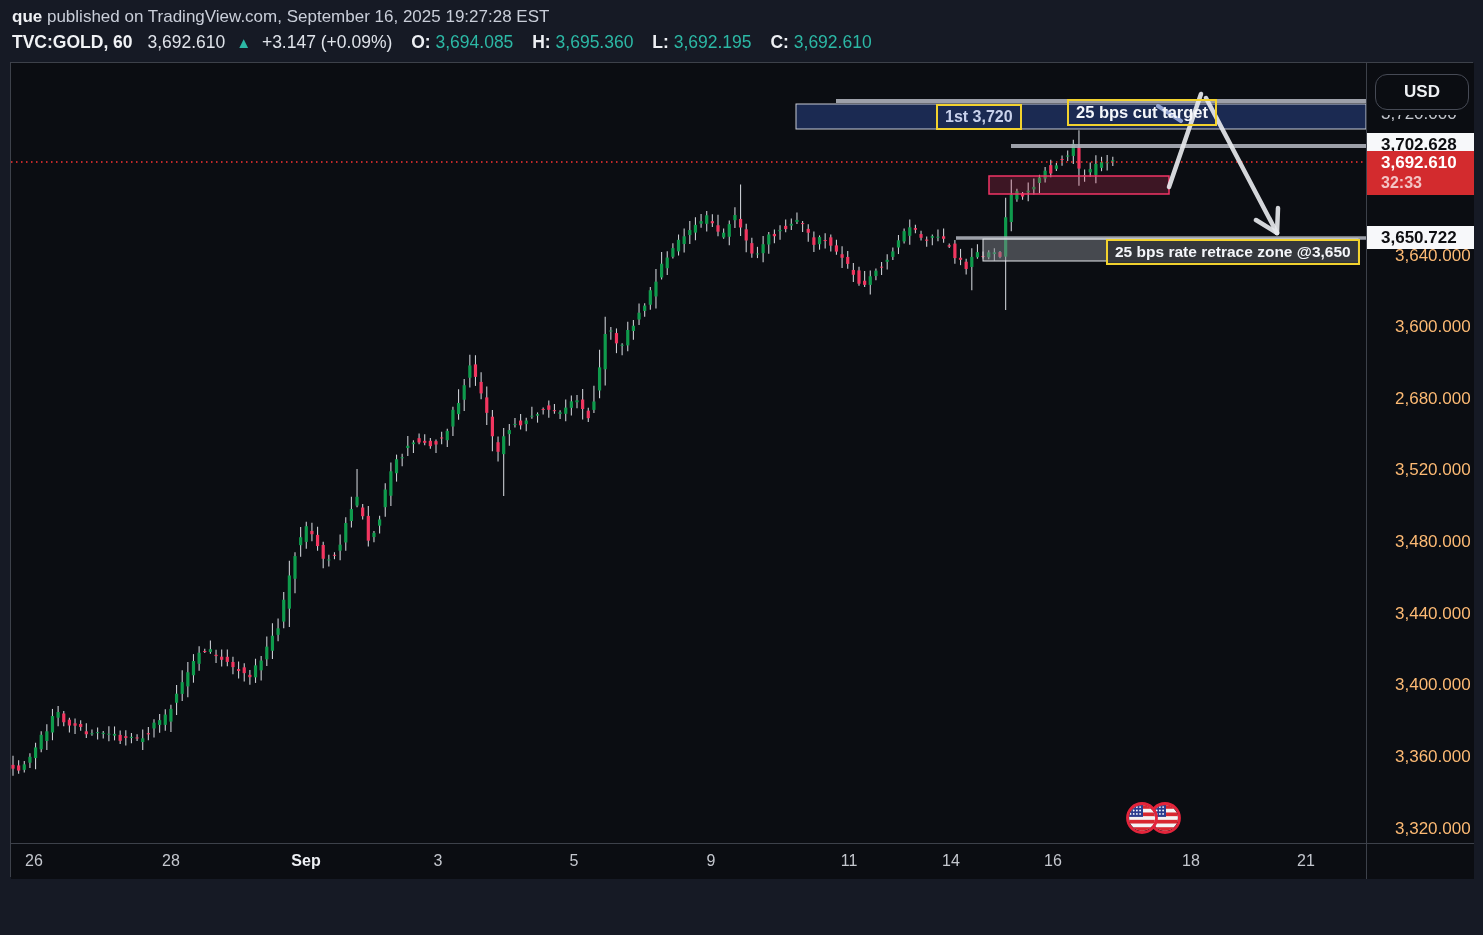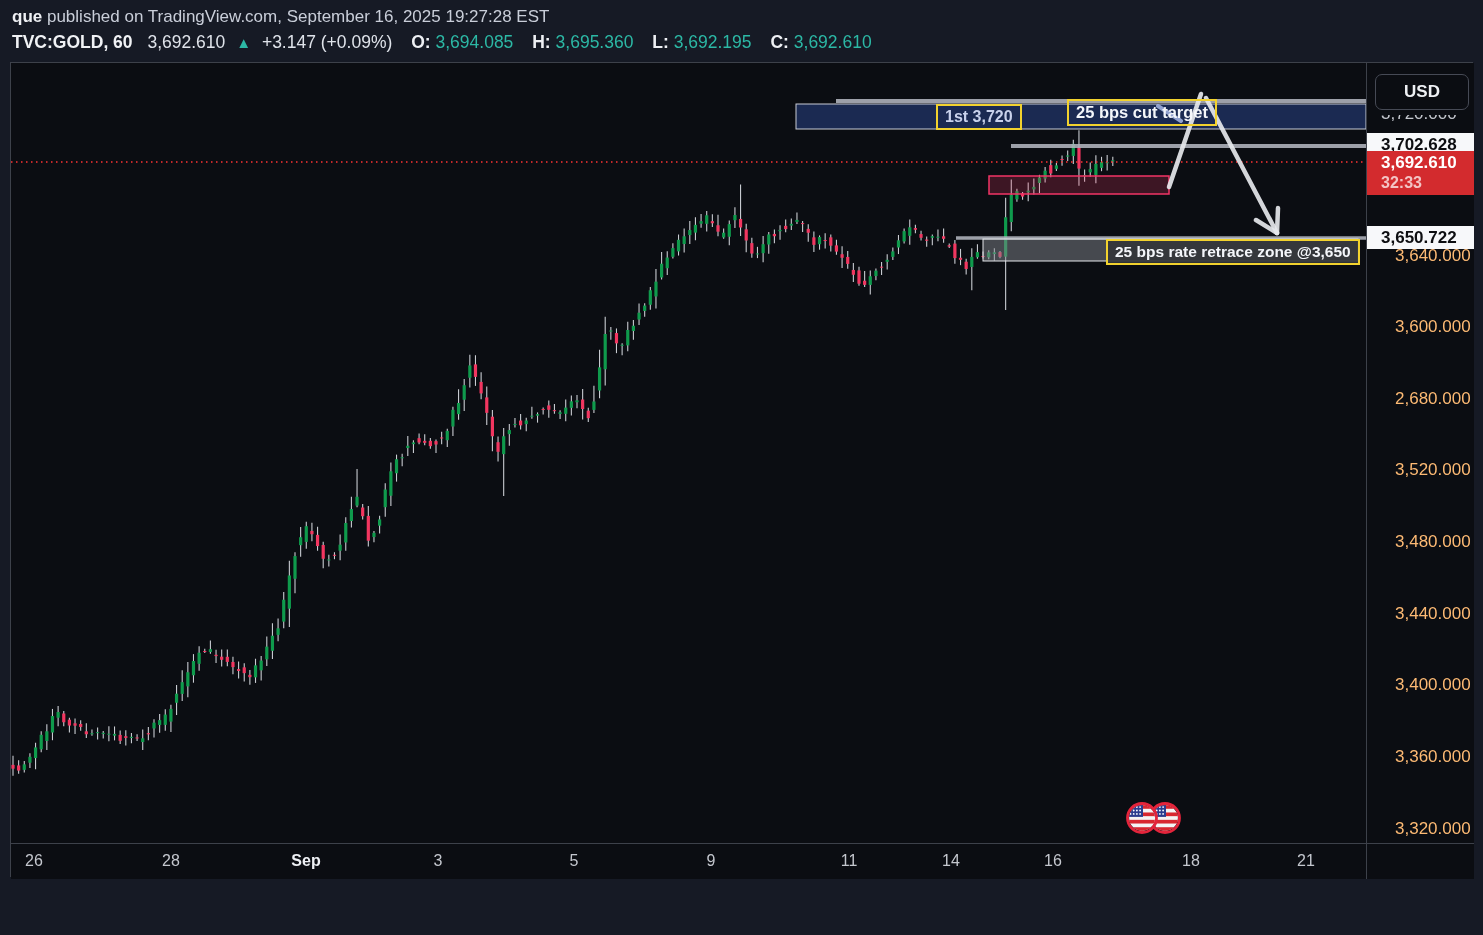--- a/index.html
+++ b/index.html
@@ -24,21 +24,21 @@
   .anno{position:absolute;border:2px solid #f2d22e;font-weight:bold;white-space:nowrap;
         padding:2px 7px;box-sizing:border-box;z-index:6;}
   .anno-target{left:925px;top:41px;font-size:16px;color:#c9d2ec;background:#1b2a52;}
   .anno-cut{left:1056px;top:36px;font-size:16.5px;color:#f4f6fa;background:transparent;}
   .anno-retrace{left:1095px;top:176px;font-size:15.5px;color:#f4f6fa;background:rgba(52,54,58,0.92);}
   
   .paxis{position:absolute;left:1355px;top:0;width:107px;height:780px;border-left:1px solid #3d414a;
          background:#0b0d12;}
   .ptick{position:absolute;left:28px;font-size:17px;color:#fdba74;white-space:nowrap;}
   .usd-btn{position:absolute;left:8px;top:11px;width:92px;height:34px;border:1px solid #464a55;
-           border-radius:7px;color:#eef0f4;font-size:17px;font-weight:bold;display:flex;
+           border-radius:12px;color:#eef0f4;font-size:17px;font-weight:bold;display:flex;
            align-items:center;justify-content:center;background:#0b0d12;z-index:8;}
   .clip-tick{position:absolute;left:14px;top:52px;height:10px;overflow:hidden;z-index:2;}
   .clip-tick span{display:block;margin-top:-11px;font-size:17px;color:#c4c7ce;white-space:nowrap;}
   .tag{position:absolute;left:0;width:107px;box-sizing:border-box;font-weight:bold;z-index:9;}
   .tag-white{background:#f7f8fa;color:#0d0e11;font-size:17px;height:23px;line-height:23px;padding-left:14px;}
   .tag-red{background:#d32b2e;color:#ffffff;font-size:17px;padding:2px 0 3px 14px;}
   .tag-red .cd{display:block;color:rgba(255,255,255,0.72);font-size:16px;margin-top:1px;}
   
   .taxis{position:absolute;left:0;top:780px;width:1355px;height:35px;border-top:1px solid #3d414a;
          background:#0b0d12;}

